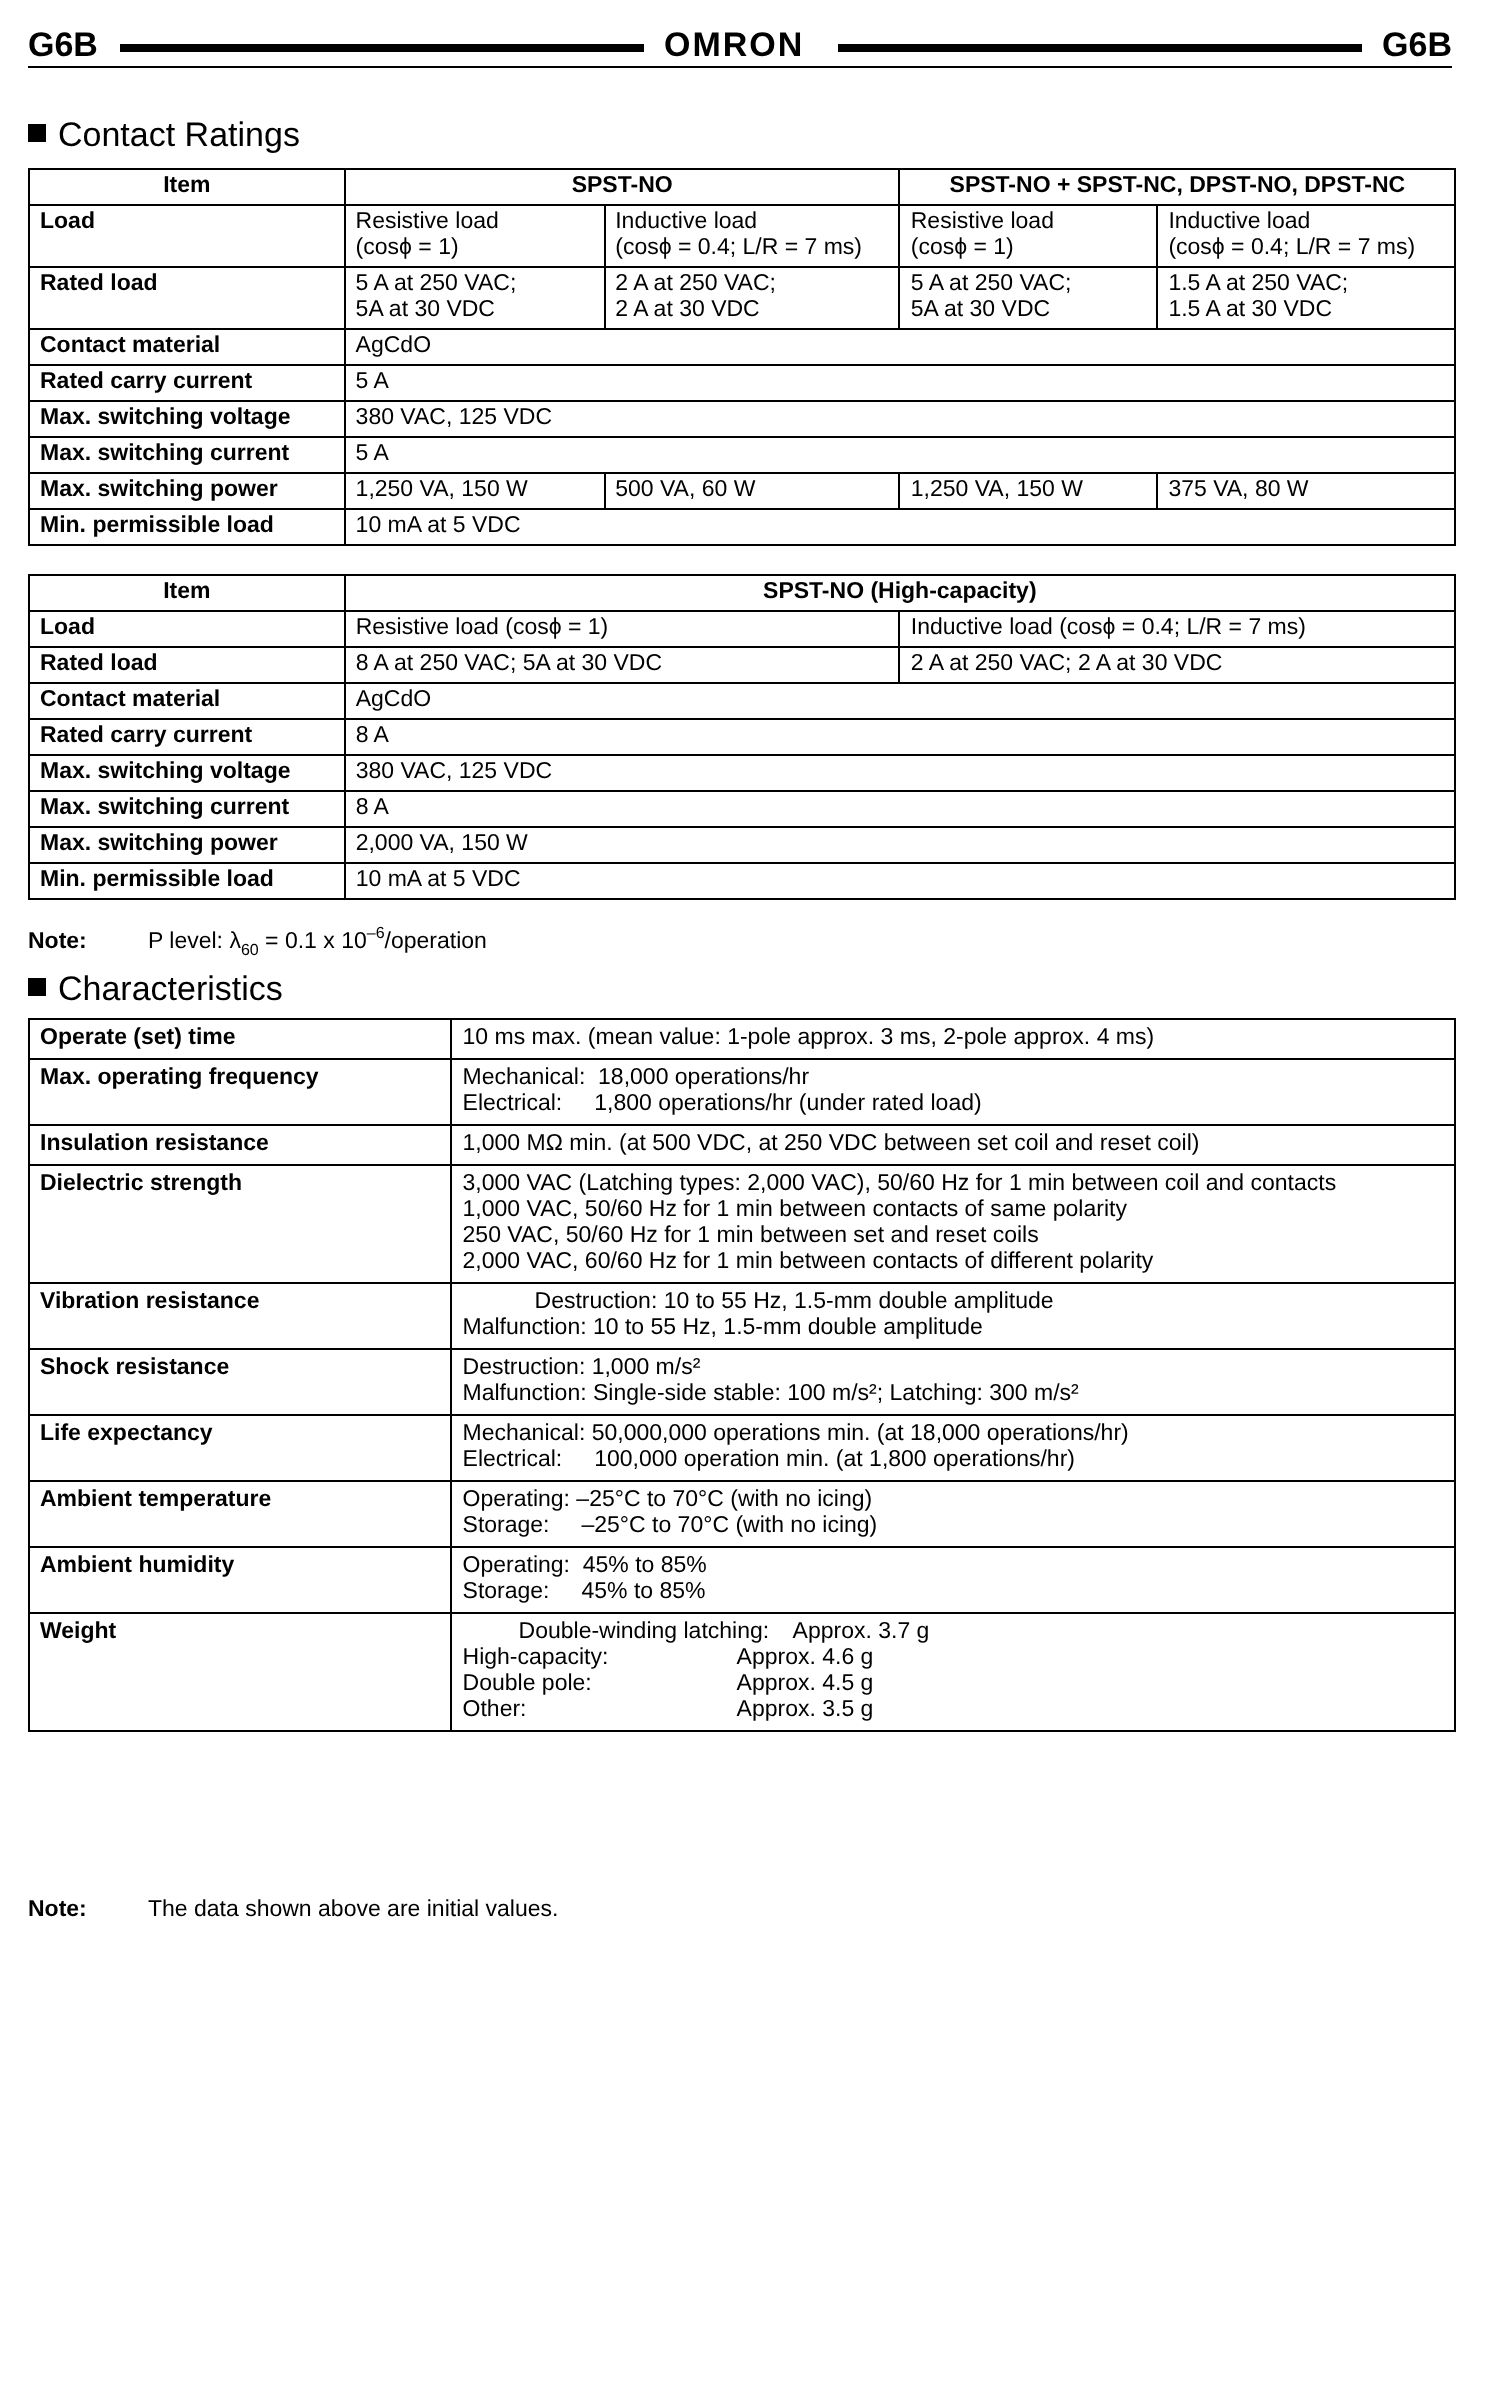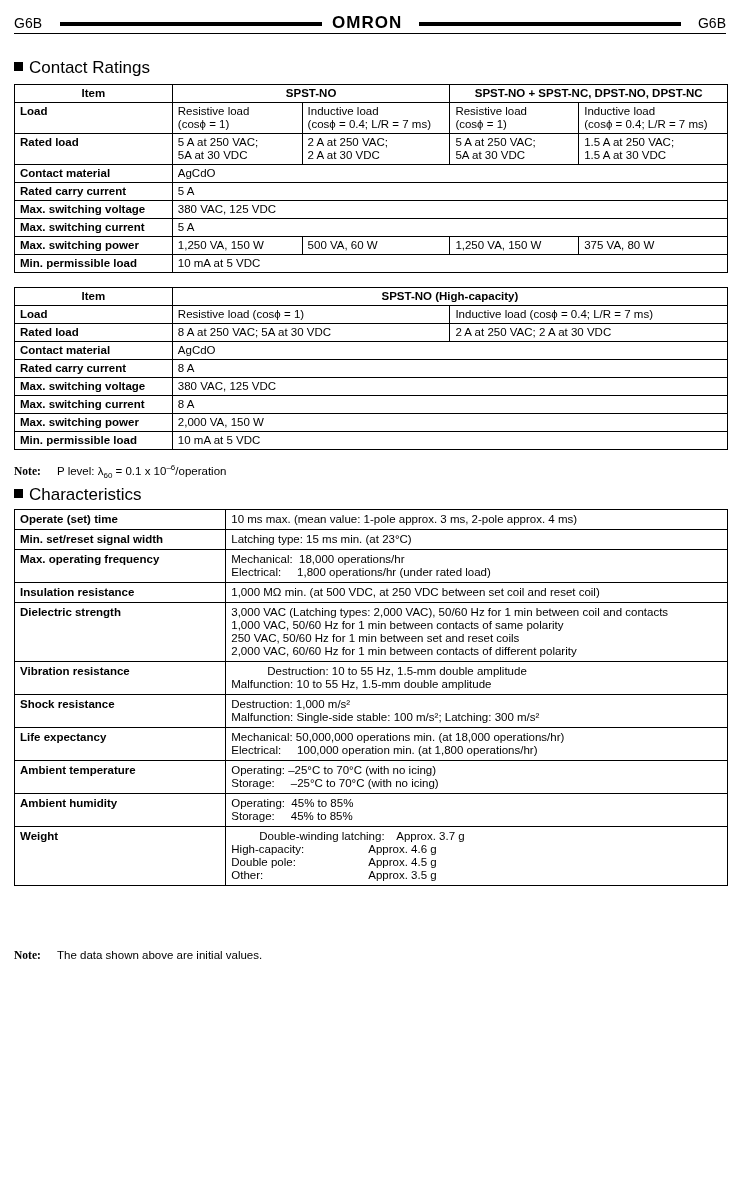--- a/index.html
+++ b/index.html
@@ -1,19 +1,19 @@
 <!DOCTYPE html>
 <html><head>
 <meta charset="utf-8">
 <style>
   html, body { margin: 0; padding: 0; background: #ffffff; }
   body { width: 744px; height: 1195px; position: relative; overflow: hidden;
          font-family: "Liberation Sans", sans-serif; color: #000; }
   .header { position: absolute; left: 14px; top: 12px; width: 712px; height: 22px; }
-  .header .code { position: absolute; top: 0; font-size: 14px; font-weight: normal; line-height: 22px; }
+  .header .code { position: absolute; top: 0; font-size: 17px; font-weight: bold; line-height: 22px; }
   .header .code.left { left: 0; }
   .header .code.right { right: 0; }
   .header .bar { position: absolute; top: 10px; height: 4px; background: #000; }
   .header .bar.l { left: 46px; width: 262px; }
   .header .bar.r { left: 405px; width: 262px; }
   .header .brand { position: absolute; left: 318px; top: 0; font-size: 17px; font-weight: bold;
                    letter-spacing: 1px; line-height: 22px; }
   .header .rule { position: absolute; left: 0; top: 21px; width: 712px; height: 1px; background: #000; }
 
   .section-title { position: absolute; left: 14px; font-size: 17px; line-height: 20px; }
@@ -21,21 +21,21 @@
                        margin-right: 6px; vertical-align: 2px; }
 
   table.spec { position: absolute; left: 14px; width: 714px; border-collapse: collapse;
                font-size: 11.5px; line-height: 13px; }
   table.spec td, table.spec th { border: 1px solid #000; padding: 2px 5px 2px 5px; vertical-align: top;
                                  text-align: left; font-weight: normal; }
   table.spec th { font-weight: bold; text-align: center; padding: 2px 4px; }
   table.spec td.item { font-weight: bold; }
   table.spec.t3 td { padding-top: 3px; padding-bottom: 3px; }
   .note { position: absolute; left: 14px; font-size: 11.5px; line-height: 14px; }
-  .note .label { font-weight: bold; display: inline-block; width: 43px; font-family: Liberation Serif, serif; }
+  .note .label { font-weight: bold; display: inline-block; width: 60px; }
   sup { font-size: 8px; line-height: 0; }
   sub { font-size: 8px; line-height: 0; }
 </style>
 </head>
 <body>
 
 <div class="header">
   <span class="code left">G6B</span>
   <span class="bar l"></span>
   <span class="brand">OMRON</span>
@@ -192,26 +192,20 @@
       <col style="width:502px">
   </colgroup>
   <tbody id="char-body">
       <tr>
         <td class="item">Operate (set) time</td>
         <td>
           <div style="white-space: pre;">10 ms max. (mean value: 1-pole approx. 3 ms, 2-pole approx. 4 ms)</div>
         </td>
       </tr>
       <tr>
-        <td class="item">Min. set/reset signal width</td>
-        <td>
-          <div style="white-space: pre;">Latching type: 15 ms min. (at 23°C)</div>
-        </td>
-      </tr>
-      <tr>
         <td class="item">Max. operating frequency</td>
         <td>
           <div style="white-space: pre;">Mechanical:  18,000 operations/hr</div>
           <div style="white-space: pre;">Electrical:     1,800 operations/hr (under rated load)</div>
         </td>
       </tr>
       <tr>
         <td class="item">Insulation resistance</td>
         <td>
           <div style="white-space: pre;">1,000 MΩ min. (at 500 VDC, at 250 VDC between set coil and reset coil)</div>

